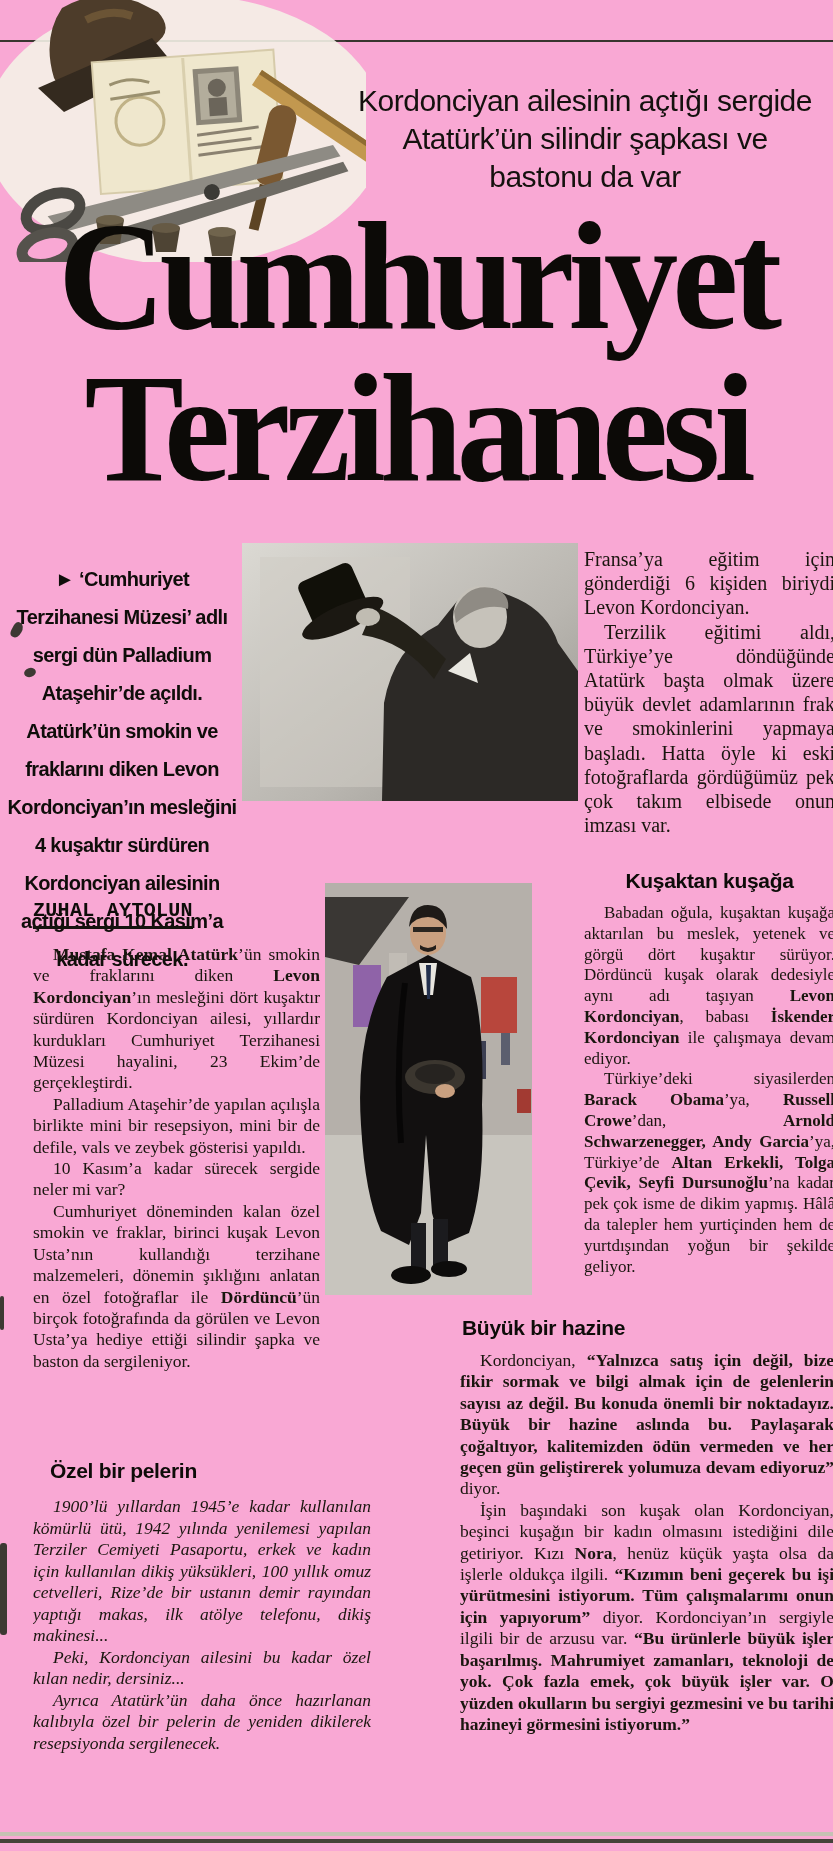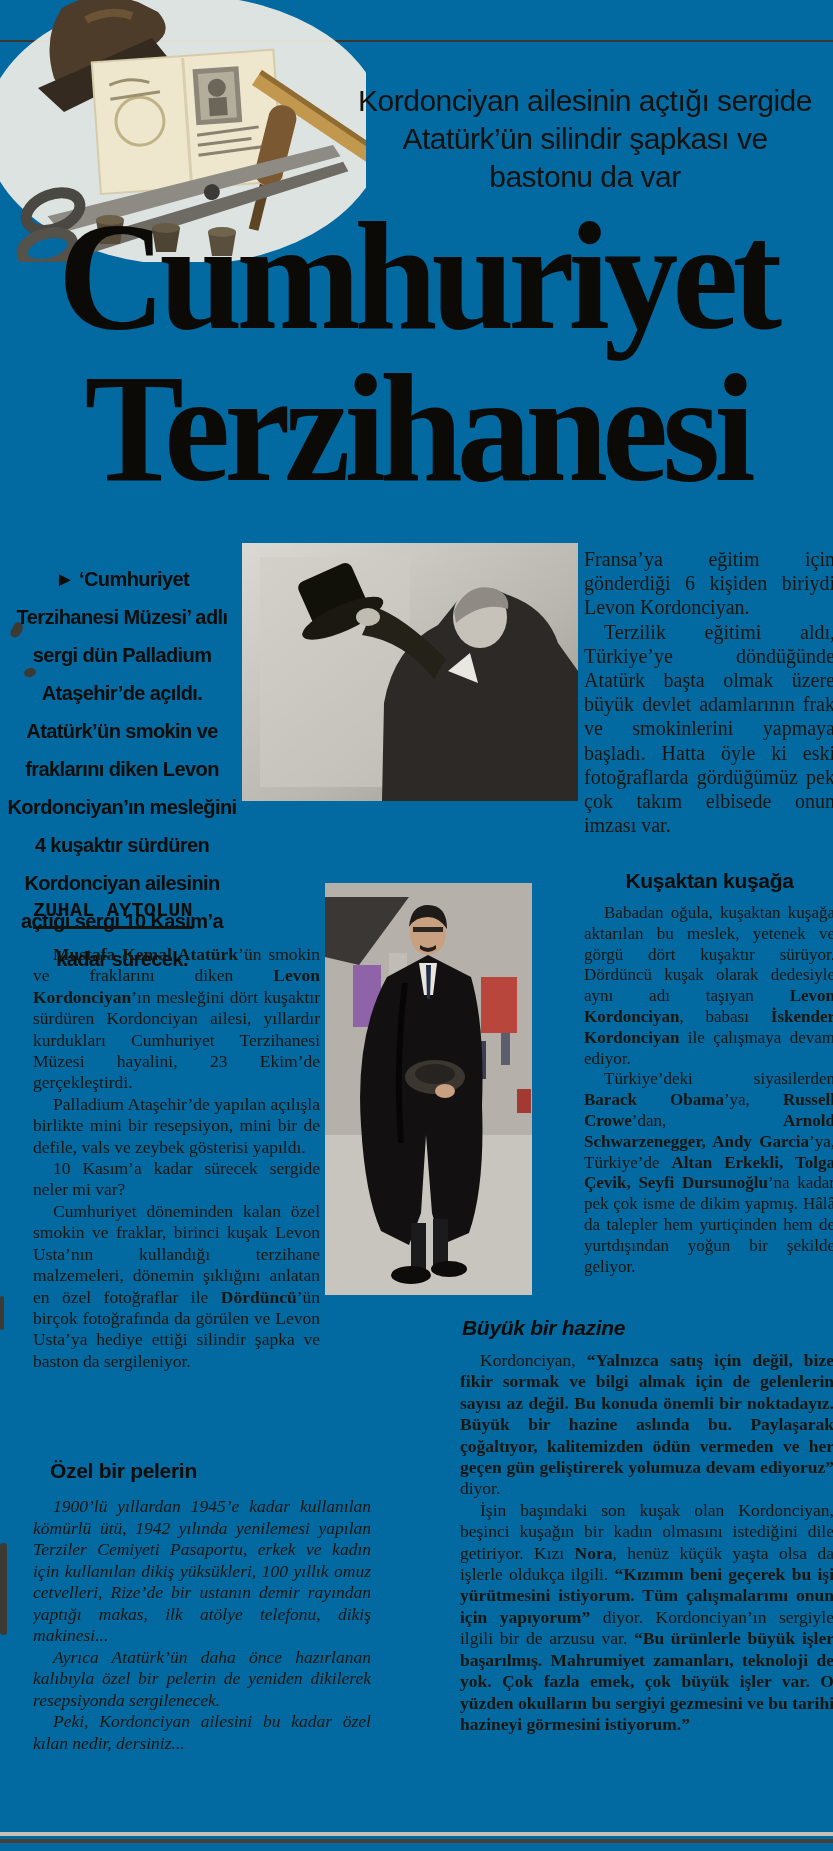--- a/index.html
+++ b/index.html
@@ -1,18 +1,18 @@
 <!DOCTYPE html>
 <html lang="tr"><head>
 <meta charset="utf-8">
 <style>
   html,body{margin:0;padding:0;background:#8a867e;}
   #page{
     position:relative;width:833px;height:1851px;margin:0 auto;
-    background:#0369a1;overflow:hidden;color:#17130f;
+    background:#f9a8d4;overflow:hidden;color:#17130f;
     font-family:"Liberation Serif",serif;
   }
   .abs{position:absolute;}
   
   #top-rule{left:0;top:40px;width:833px;height:2px;background:#39352f;}
   
   #kicker{left:350px;top:82px;width:470px;text-align:center;
     font-family:"Liberation Sans",sans-serif;font-size:30px;line-height:38px;
     font-weight:400;letter-spacing:-.5px;color:#14110e;}
   
@@ -49,21 +49,21 @@
     font-size:17px;line-height:20.8px;}
   #col-bottom-left{left:33px;top:1496px;width:338px;height:350px;overflow:hidden;
     font-size:17.5px;line-height:21.5px;font-style:italic;}
   #col-bottom-right{left:460px;top:1350px;width:374px;height:482px;overflow:hidden;
     font-size:17.5px;line-height:21.4px;}
   
   .sec-h{font-family:"Liberation Sans",sans-serif;font-weight:700;
     font-size:21px;letter-spacing:-.3px;color:#0e0c09;}
   #h-kusaktan{left:584px;top:869px;width:251px;text-align:center;}
   #h-pelerin{left:50px;top:1459px;}
-  #h-hazine{left:462px;top:1316px;font-style:italic;}
+  #h-hazine{left:462px;top:1316px;}
   
   #bottom-rule-light{left:0;top:1832px;width:833px;height:4px;background:#c6c1b4;}
   #bottom-rule-dark{left:0;top:1839px;width:833px;height:4px;background:#45413a;}
   
   .speck{background:#3d3933;border-radius:3px;}
   #speck-a{left:0;top:1543px;width:7px;height:92px;}
   #speck-b{left:0;top:1296px;width:4px;height:34px;}
   #speck-c{left:12px;top:622px;width:10px;height:16px;transform:rotate(28deg);border-radius:40% 60% 60% 40%;}
   #speck-d{left:24px;top:668px;width:12px;height:9px;transform:rotate(-18deg);border-radius:50%;}
   b{font-weight:700;}
@@ -213,22 +213,22 @@
       <rect x="86" y="340" width="15" height="48" fill="#1b1b1e"></rect>
       <rect x="108" y="336" width="15" height="46" fill="#1b1b1e"></rect>
       <ellipse cx="86" cy="392" rx="20" ry="9" fill="#0d0c0b"></ellipse>
       <ellipse cx="124" cy="386" rx="18" ry="8" fill="#0d0c0b"></ellipse>
     </svg>
   </div>
 
   <div class="abs sec-h" id="h-pelerin">Özel bir pelerin</div>
   <div class="abs body" id="col-bottom-left">
     <p><span>1900’lü yıllardan 1945’e kadar kullanılan kömürlü ütü, 1942 yılında yenilemesi yapılan Terziler Cemiyeti Pasaportu, erkek ve kadın için kullanılan dikiş yüksükleri, 100 yıllık omuz cetvelleri, Rize’de bir ustanın demir rayından yaptığı makas, ilk atölye telefonu, dikiş makinesi...</span></p>
+    <p><span>Peki, Kordonciyan ailesini bu kadar özel kılan nedir, dersiniz...</span></p>
     <p><span>Ayrıca Atatürk’ün daha önce hazırlanan kalıbıyla özel bir pelerin de yeniden dikilerek resepsiyonda sergilenecek.</span></p>
-    <p><span>Peki, Kordonciyan ailesini bu kadar özel kılan nedir, dersiniz...</span></p>
   </div>
 
   <div class="abs sec-h" id="h-hazine">Büyük bir hazine</div>
   <div class="abs body" id="col-bottom-right">
     <p><span>Kordonciyan, </span><b>“Yalnızca satış için değil, bize fikir sormak ve bilgi almak için de gelenlerin sayısı az değil. Bu konuda önemli bir noktadayız. Büyük bir hazine aslında bu. Paylaşarak çoğaltıyor, kalitemizden ödün vermeden ve her geçen gün geliştirerek yolumuza devam ediyoruz”</b><span> diyor.</span></p>
     <p><span>İşin başındaki son kuşak olan Kordonciyan, beşinci kuşağın bir kadın olmasını istediğini dile getiriyor. Kızı </span><b>Nora</b><span>, henüz küçük yaşta olsa da işlerle oldukça ilgili. </span><b>“Kızımın beni geçerek bu işi yürütmesini istiyorum. Tüm çalışmalarımı onun için yapıyorum”</b><span> diyor. Kordonciyan’ın sergiyle ilgili bir de arzusu var. </span><b>“Bu ürünlerle büyük işler başarılmış. Mahrumiyet zamanları, teknoloji de yok. Çok fazla emek, çok büyük işler var. O yüzden okulların bu sergiyi gezmesini ve bu tarihi hazineyi görmesini istiyorum.”</b></p>
   </div>
 
   <div class="abs" id="bottom-rule-light"></div>
   <div class="abs" id="bottom-rule-dark"></div>

